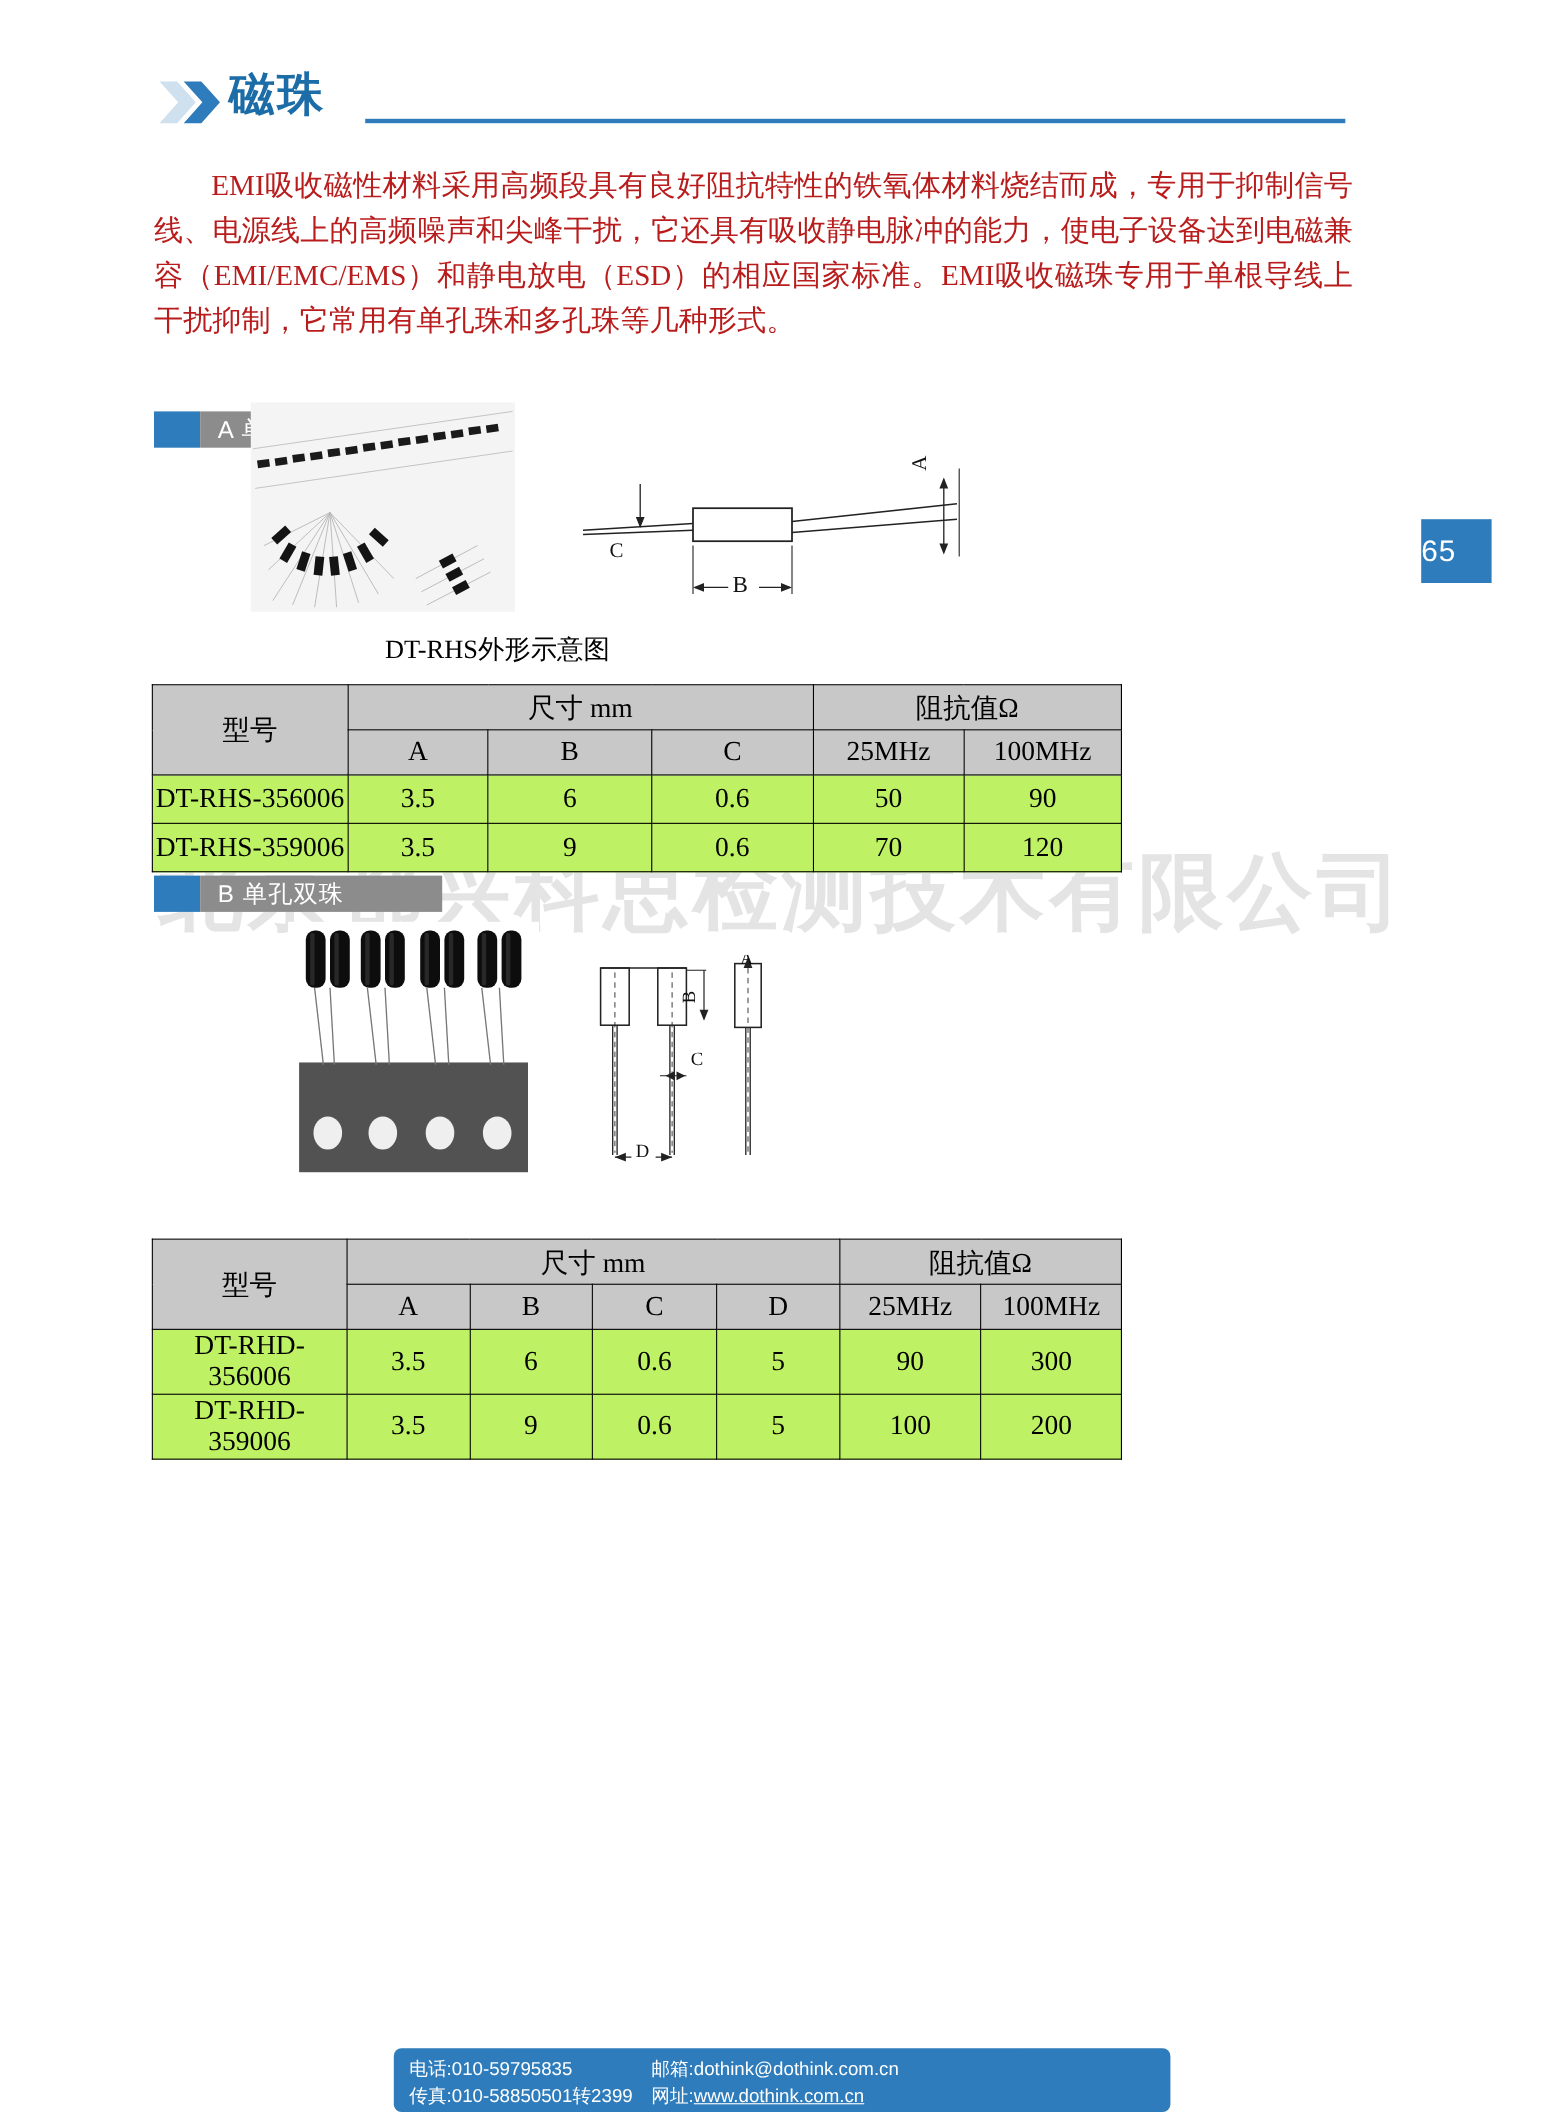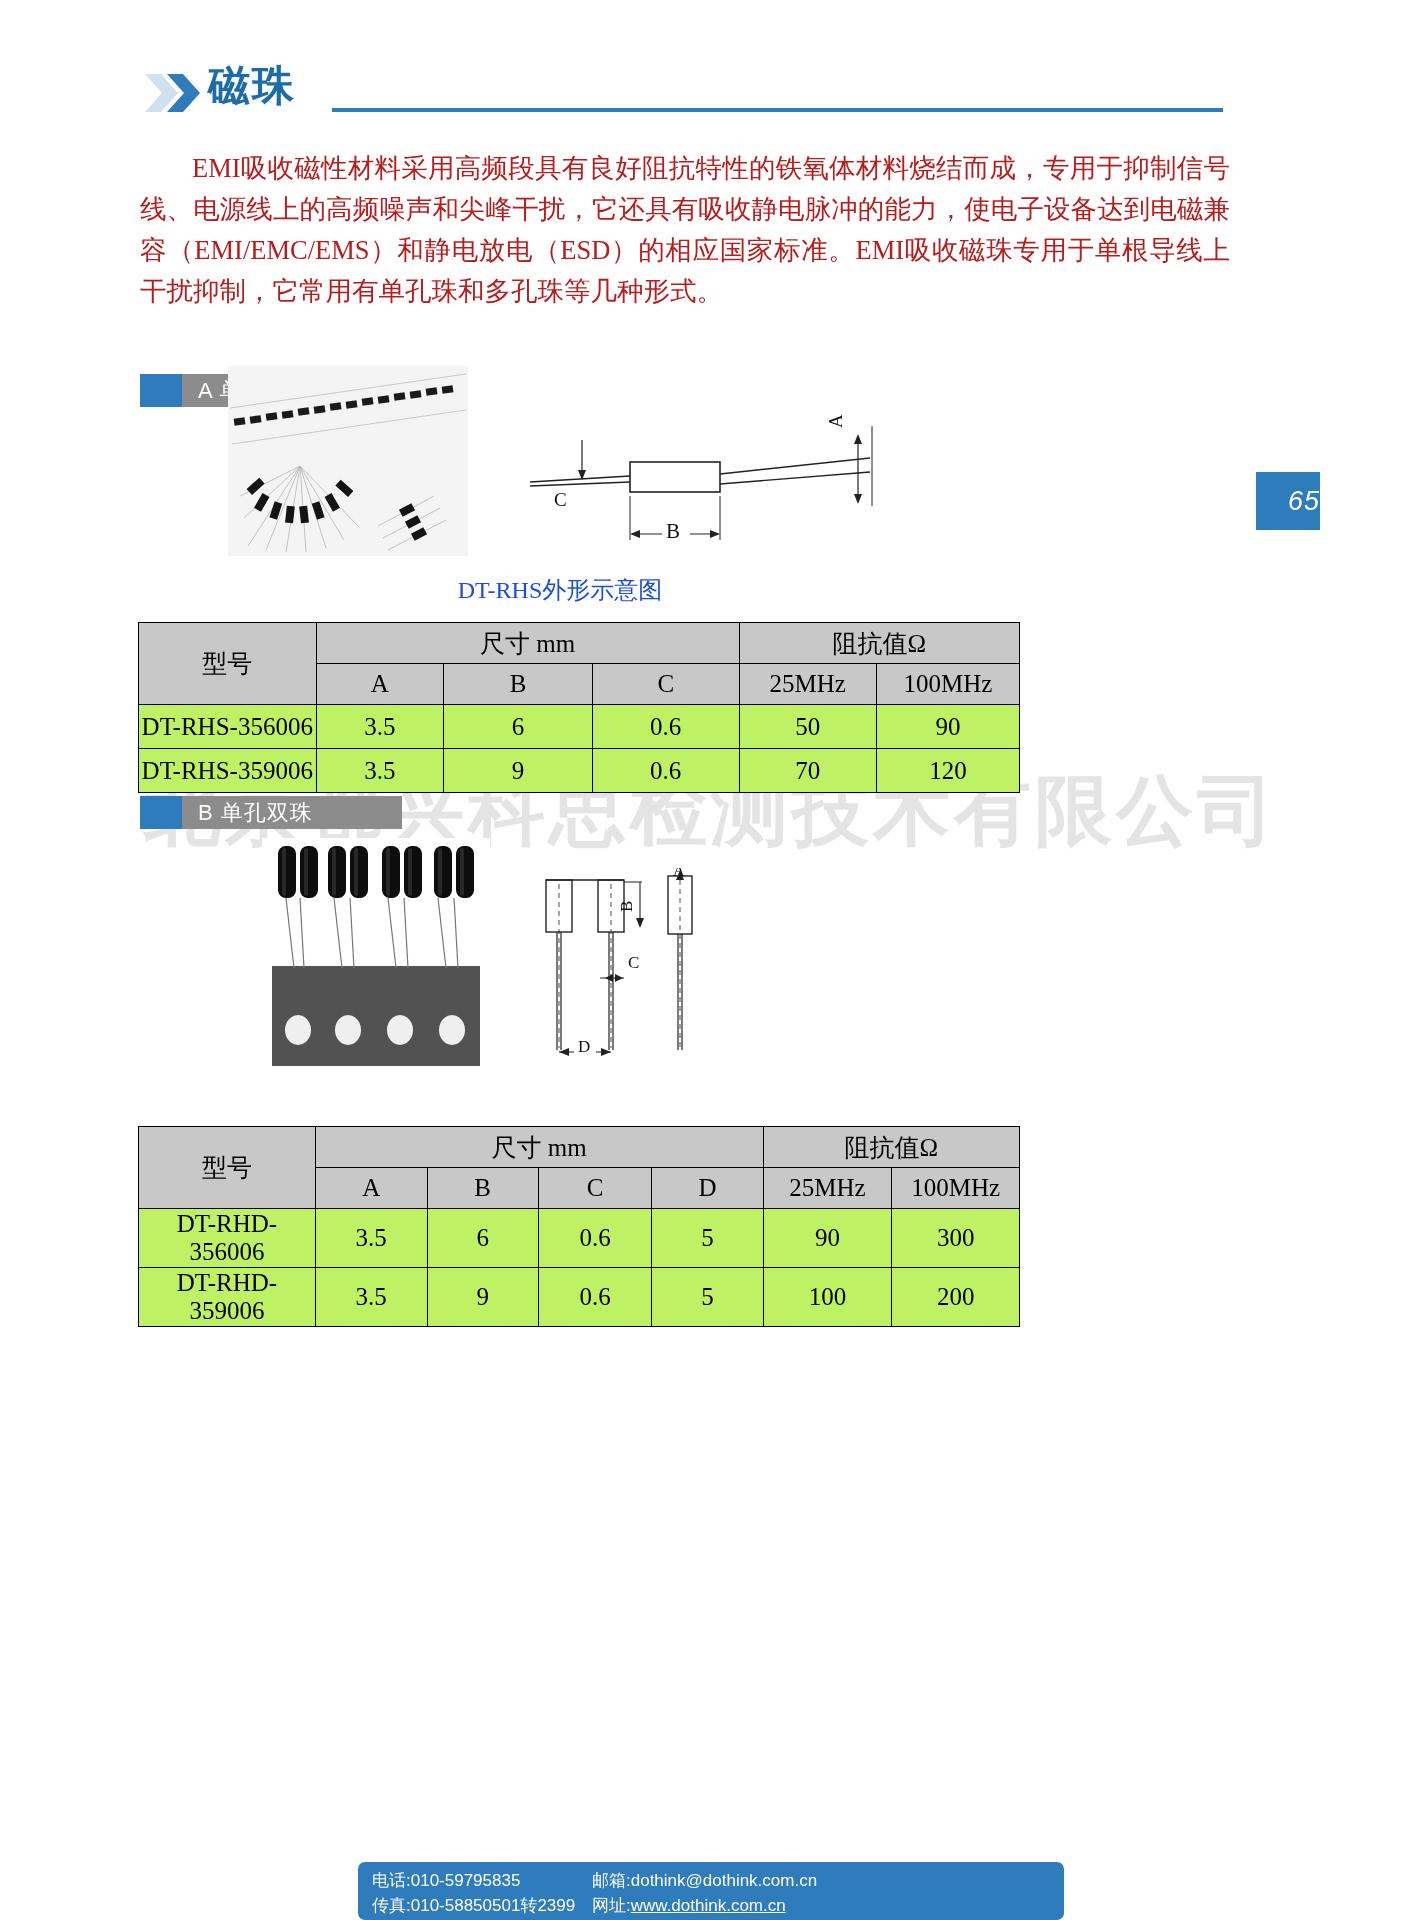--- a/index.html
+++ b/index.html
@@ -7,25 +7,25 @@
     width:1422px;height:1920px;
     background:#ffffff;
     font-family:"Liberation Serif","DejaVu Serif",serif;
     position:relative;
     overflow:hidden;
   }
   .page{position:relative;width:1422px;height:1920px;}
 
   
   .page-tab{
-    position:absolute;left:1256px;top:472px;width:64px;height:58px;
+    position:absolute;left:1292px;top:472px;width:64px;height:58px;
     background:#2e7cbb;color:#fff;
-    display:flex;align-items:center;justify-content:flex-end;
+    display:flex;align-items:center;justify-content:flex-start;
     font-family:"Liberation Sans","DejaVu Sans",sans-serif;
-    font-size:27px;letter-spacing:1px;font-style:italic;
+    font-size:27px;letter-spacing:1px;
   }
 
   
   .header{position:absolute;left:140px;top:62px;width:1100px;height:62px;}
   .chev{position:absolute;left:5px;top:10px;width:56px;height:42px;}
   .title{
     position:absolute;left:68px;top:-4px;
     font-family:"Liberation Sans","DejaVu Sans",sans-serif;
     font-size:42px;font-weight:bold;color:#1c6ca8;letter-spacing:2px;
   }
@@ -49,22 +49,22 @@
     background:#8c8c8c;color:#ffffff;
     display:flex;align-items:center;
     padding-left:16px;padding-right:24px;
     font-family:"Liberation Sans","DejaVu Sans",sans-serif;
     font-size:22px;letter-spacing:1px;
   }
 
   
   .photo{position:absolute;background:#f2f2f2;overflow:hidden;}
   .caption{
-    position:absolute;text-align:center;
-    font-size:24px;color:#1d4ed8;
+    position:absolute;text-align:left;
+    font-size:24px;color:#000000;
     font-family:"Liberation Serif","DejaVu Serif",serif;
   }
 
   
   table.spec{
     position:absolute;border-collapse:collapse;
     font-family:"Liberation Serif","DejaVu Serif",serif;
     color:#000;background:#fff;
   }
   table.spec td,table.spec th{

